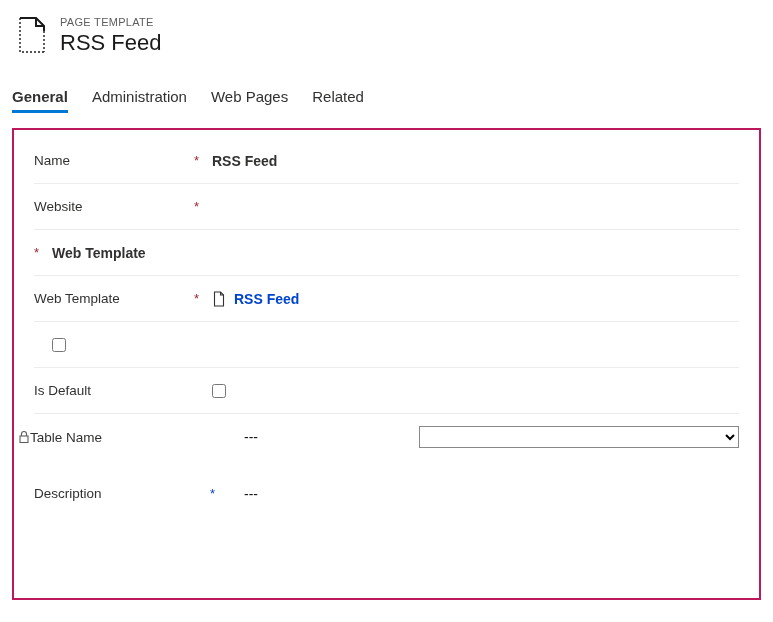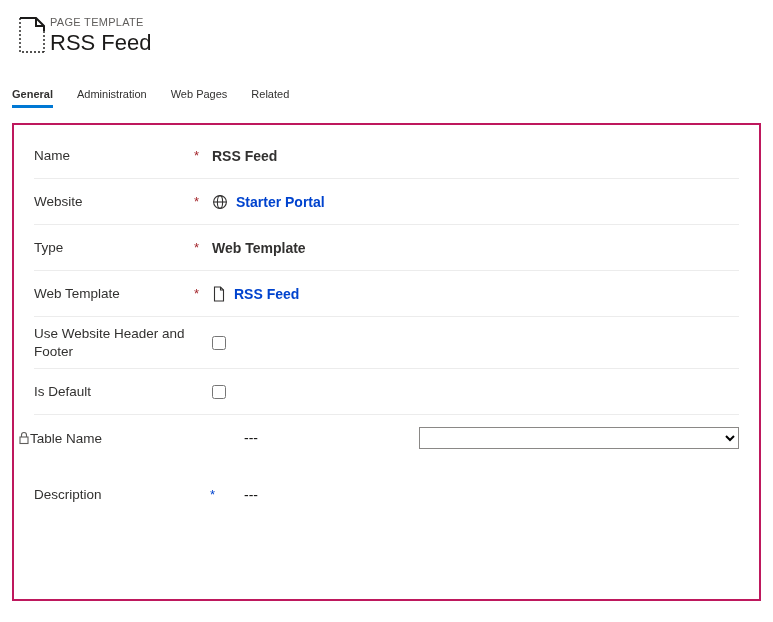--- a/index.html
+++ b/index.html
@@ -9,21 +9,21 @@
       color: #323130;
       background: #fff;
       width: 773px;
       padding: 16px 12px 12px 12px;
     }
 
     
     .header {
       display: flex;
       align-items: flex-start;
-      gap: 0;
+      gap: 10px;
       margin-bottom: 28px;
       padding-left: 2px;
     }
     .page-icon svg { display: block; }
     .header-text .subtitle {
       font-size: 11px;
       letter-spacing: 0.3px;
       color: #605e5c;
       margin-bottom: 2px;
     }
@@ -35,21 +35,21 @@
 
     
     .tabs {
       display: flex;
       gap: 24px;
       border-bottom: 1px solid transparent;
       margin-bottom: 16px;
     }
     .tab {
       padding: 4px 0 6px 0;
-      font-size: 11px;
+      font-size: 15px;
       color: #323130;
       cursor: pointer;
       position: relative;
     }
     .tab.active {
       font-weight: 600;
     }
     .tab.active::after {
       content: "";
       position: absolute;
@@ -151,34 +151,23 @@
     <div class="label-col">Name</div>
     <div class="req-col">*</div>
     <div class="value-col">
       <span class="bold">RSS Feed</span>
     </div>
   </div>
 
   <div class="form-row">
     <div class="label-col">Website</div>
     <div class="req-col">*</div>
-    <div class="value-col">
-      <span class="inline-icon">
-        <svg width="16" height="16" viewBox="0 0 16 16" fill="none" stroke="#323130" stroke-width="1.1">
-          <circle cx="8" cy="8" r="6.4"></circle>
-          <ellipse cx="8" cy="8" rx="2.6" ry="6.4"></ellipse>
-          <line x1="1.6" y1="8" x2="14.4" y2="8"></line>
-        </svg>
-      </span>
-      <span class="link">Starter Portal</span>
-    </div>
-  </div>
-
-  <div class="form-row">
-    <div class="label-col">Type</div>
+  </div>
+
+  <div class="form-row">
     <div class="req-col">*</div>
     <div class="value-col">
       <span class="bold">Web Template</span>
     </div>
   </div>
 
   <div class="form-row">
     <div class="label-col">Web Template</div>
     <div class="req-col">*</div>
     <div class="value-col">
@@ -186,21 +175,20 @@
         <svg width="14" height="16" viewBox="0 0 14 16" fill="none" stroke="#323130" stroke-width="1.1">
           <path d="M2.5 1 h6 l3 3 v11 h-9 z"></path>
           <path d="M8.5 1 v3 h3"></path>
         </svg>
       </span>
       <span class="link">RSS Feed</span>
     </div>
   </div>
 
   <div class="form-row">
-    <div class="label-col multiline">Use Website Header and Footer</div>
     <div class="req-col"></div>
     <div class="value-col">
       <input type="checkbox" style="">
     </div>
   </div>
 
   <div class="form-row">
     <div class="label-col">Is Default</div>
     <div class="req-col"></div>
     <div class="value-col">

